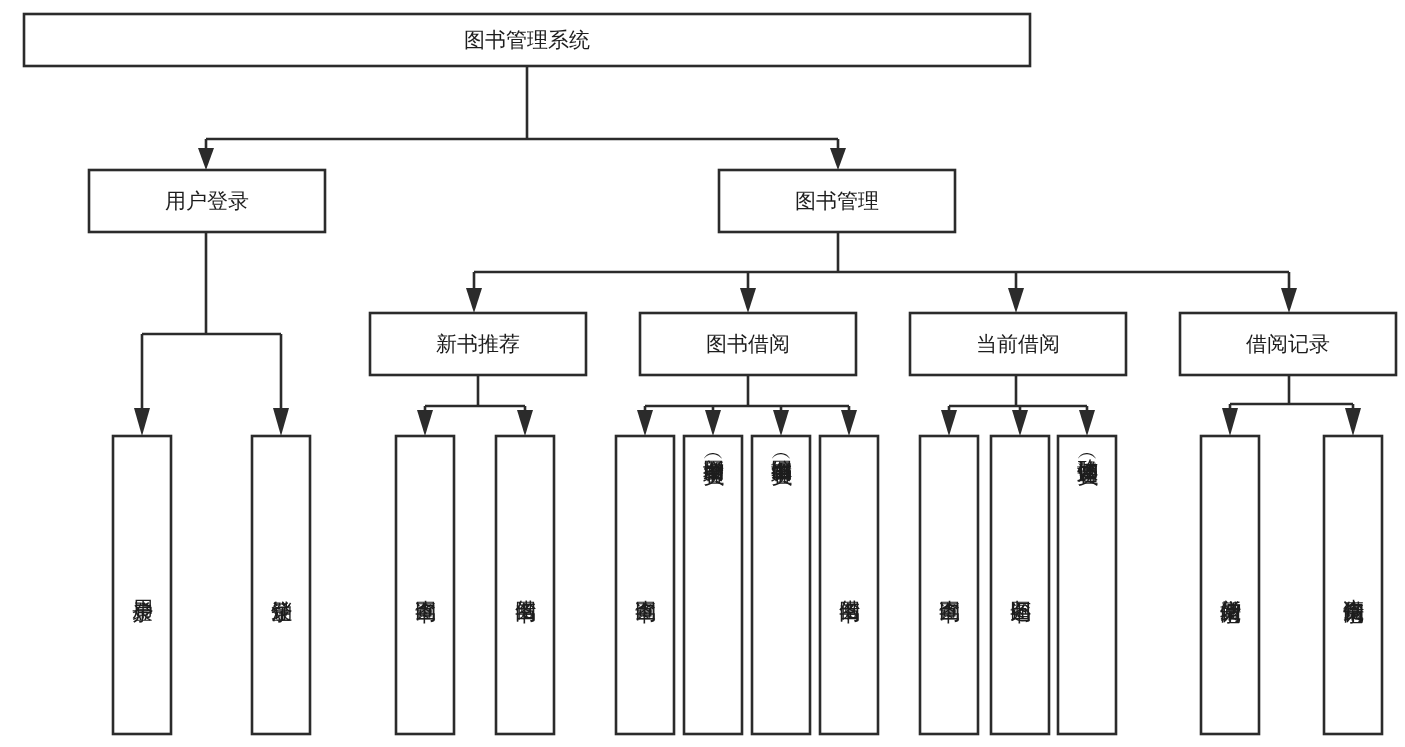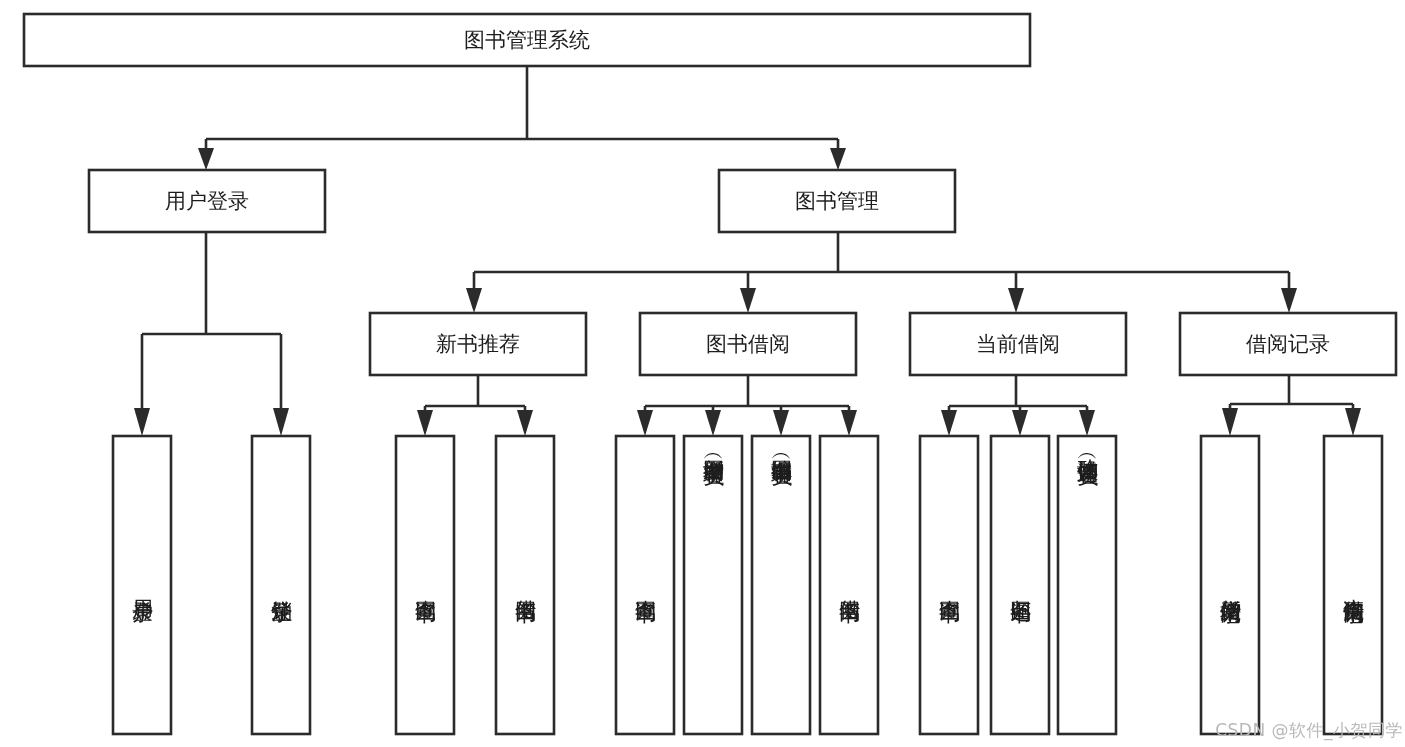--- a/index.html
+++ b/index.html
@@ -247,15 +247,14 @@
   <div class="vert-label-wrap" style="left:1050px; top:436px; width:58px; height:298px; align-items:flex-start;">
     <span class="vert-label-text" style="padding-top:6px;">确认归还（管理员）</span>
   </div>
   <div class="vert-label-wrap" style="left:1193px; top:436px; width:58px; height:298px;">
     <span class="vert-label-text">新增借阅记录</span>
   </div>
   <div class="vert-label-wrap" style="left:1316px; top:436px; width:58px; height:298px;">
     <span class="vert-label-text">查询借阅记录</span>
   </div>
 
-  <div class="watermark">CSDN @软件_小贺同学</div>
 
 </div>
 
 </body></html>

